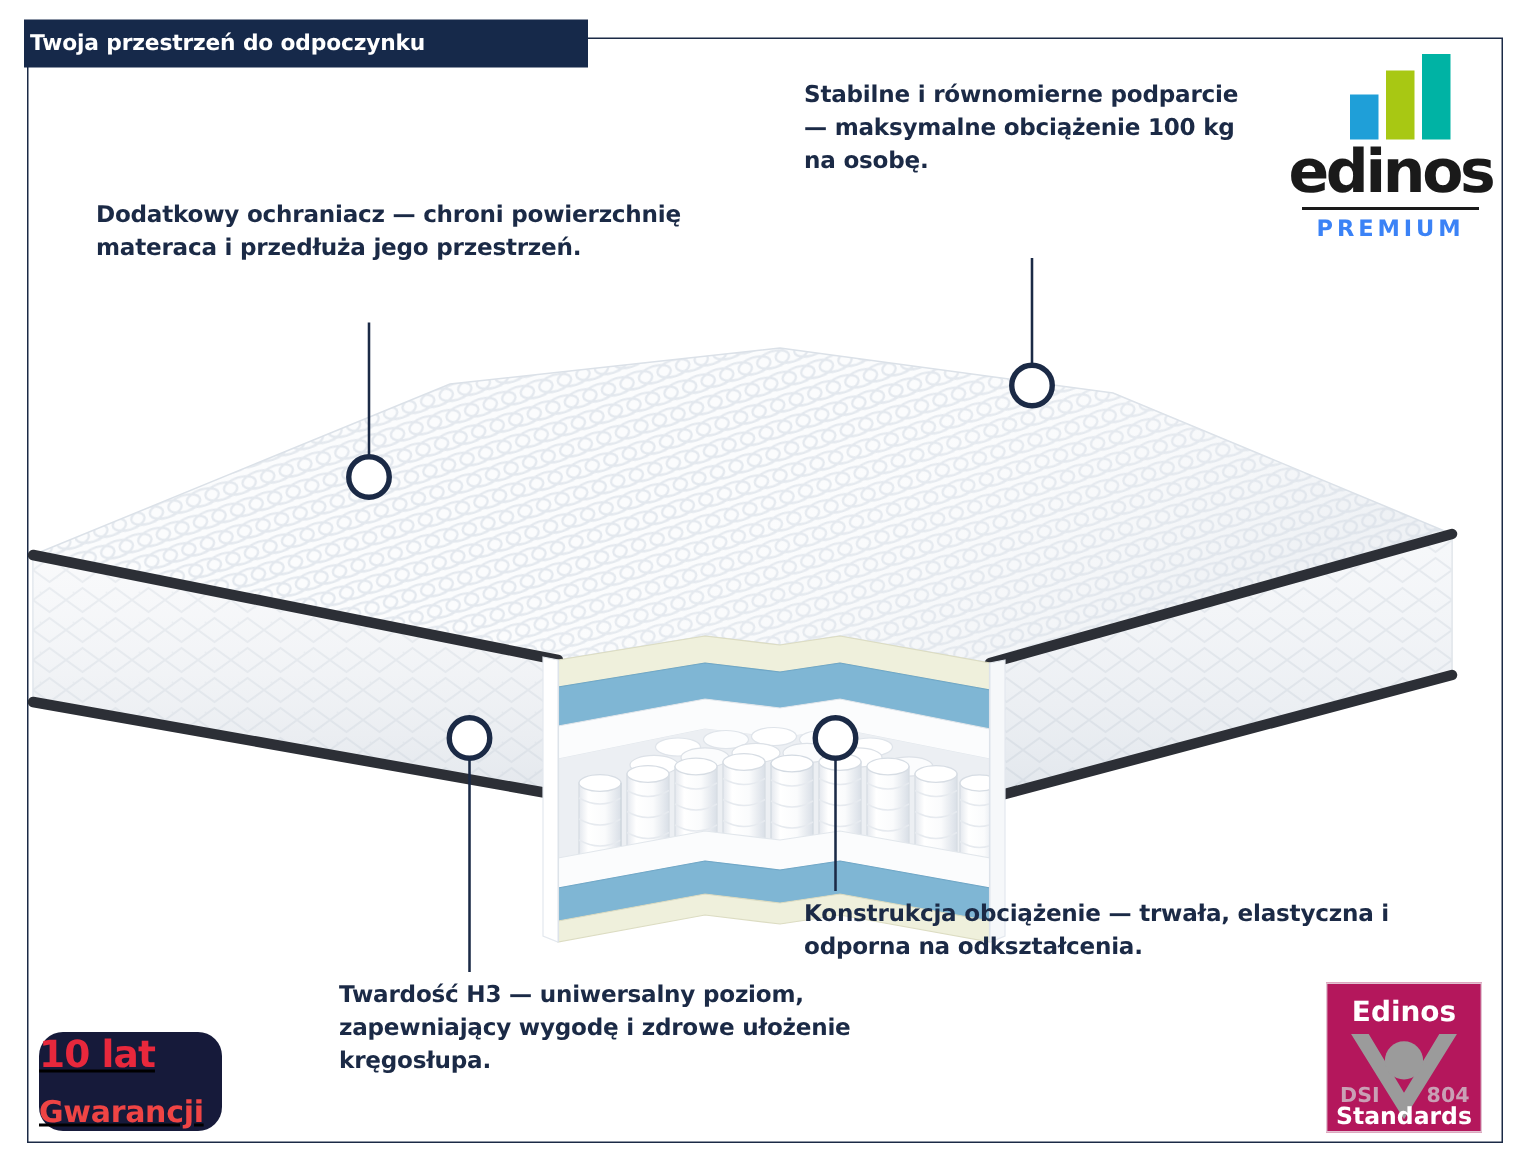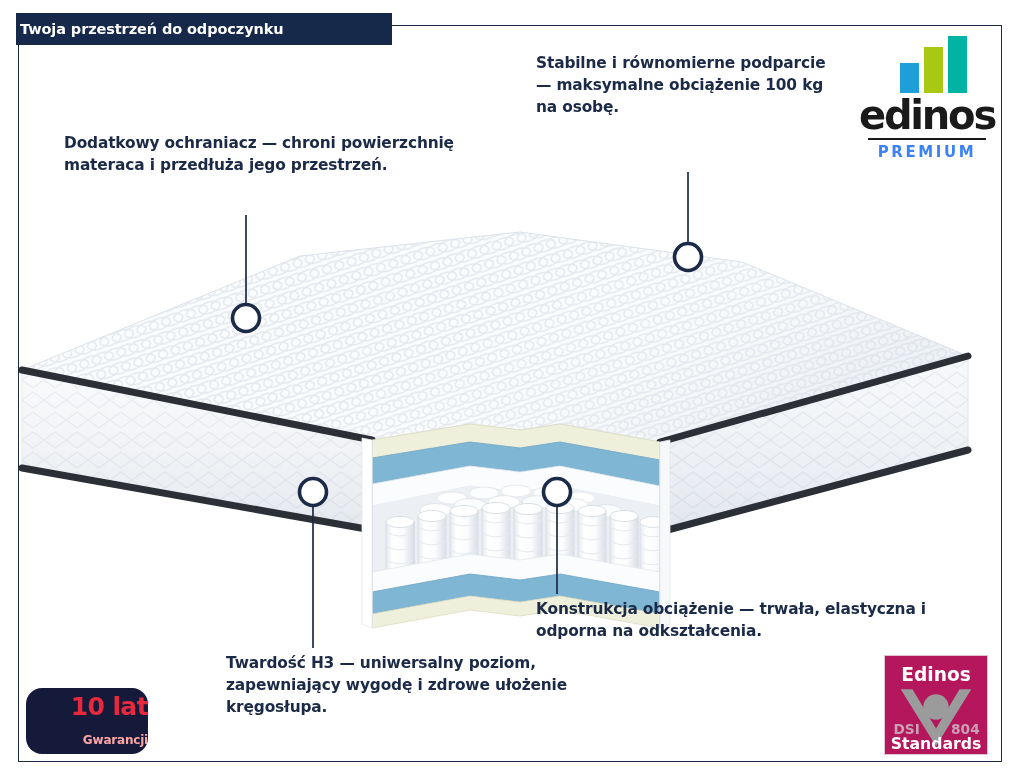--- a/index.html
+++ b/index.html
@@ -66,28 +66,28 @@
     font-size:15px; font-weight:bold; color:#3b82f6;
     letter-spacing:2.6px; text-align:center;
   }
 
   
   #warranty {
     position:absolute; left:26px; top:688px;
     width:122px; height:66px; border-radius:16px;
     background:#161a3a; z-index:6;
     display:flex; flex-direction:column;
-    align-items:flex-end; justify-content:center;
+    align-items:flex-start; justify-content:center;text-decoration:underline;
   }
   #warranty .big {
     color:#e8283c; font-size:25px; font-weight:bold;
     line-height:1.0; letter-spacing:-0.6px;
   }
   #warranty .small {
-    color:#fca5a5; font-size:12px; font-weight:bold;
+    color:#ef4444; font-size:20px; font-weight:bold;
     line-height:1.1; letter-spacing:-0.2px; margin-top:15px;
   }
 
   
   #dsi {
     position:absolute; left:884px; top:655px;
     width:104px; height:100px; z-index:6;
     background:#b4175c;
     border:1px solid #e2c3d2;
   }

